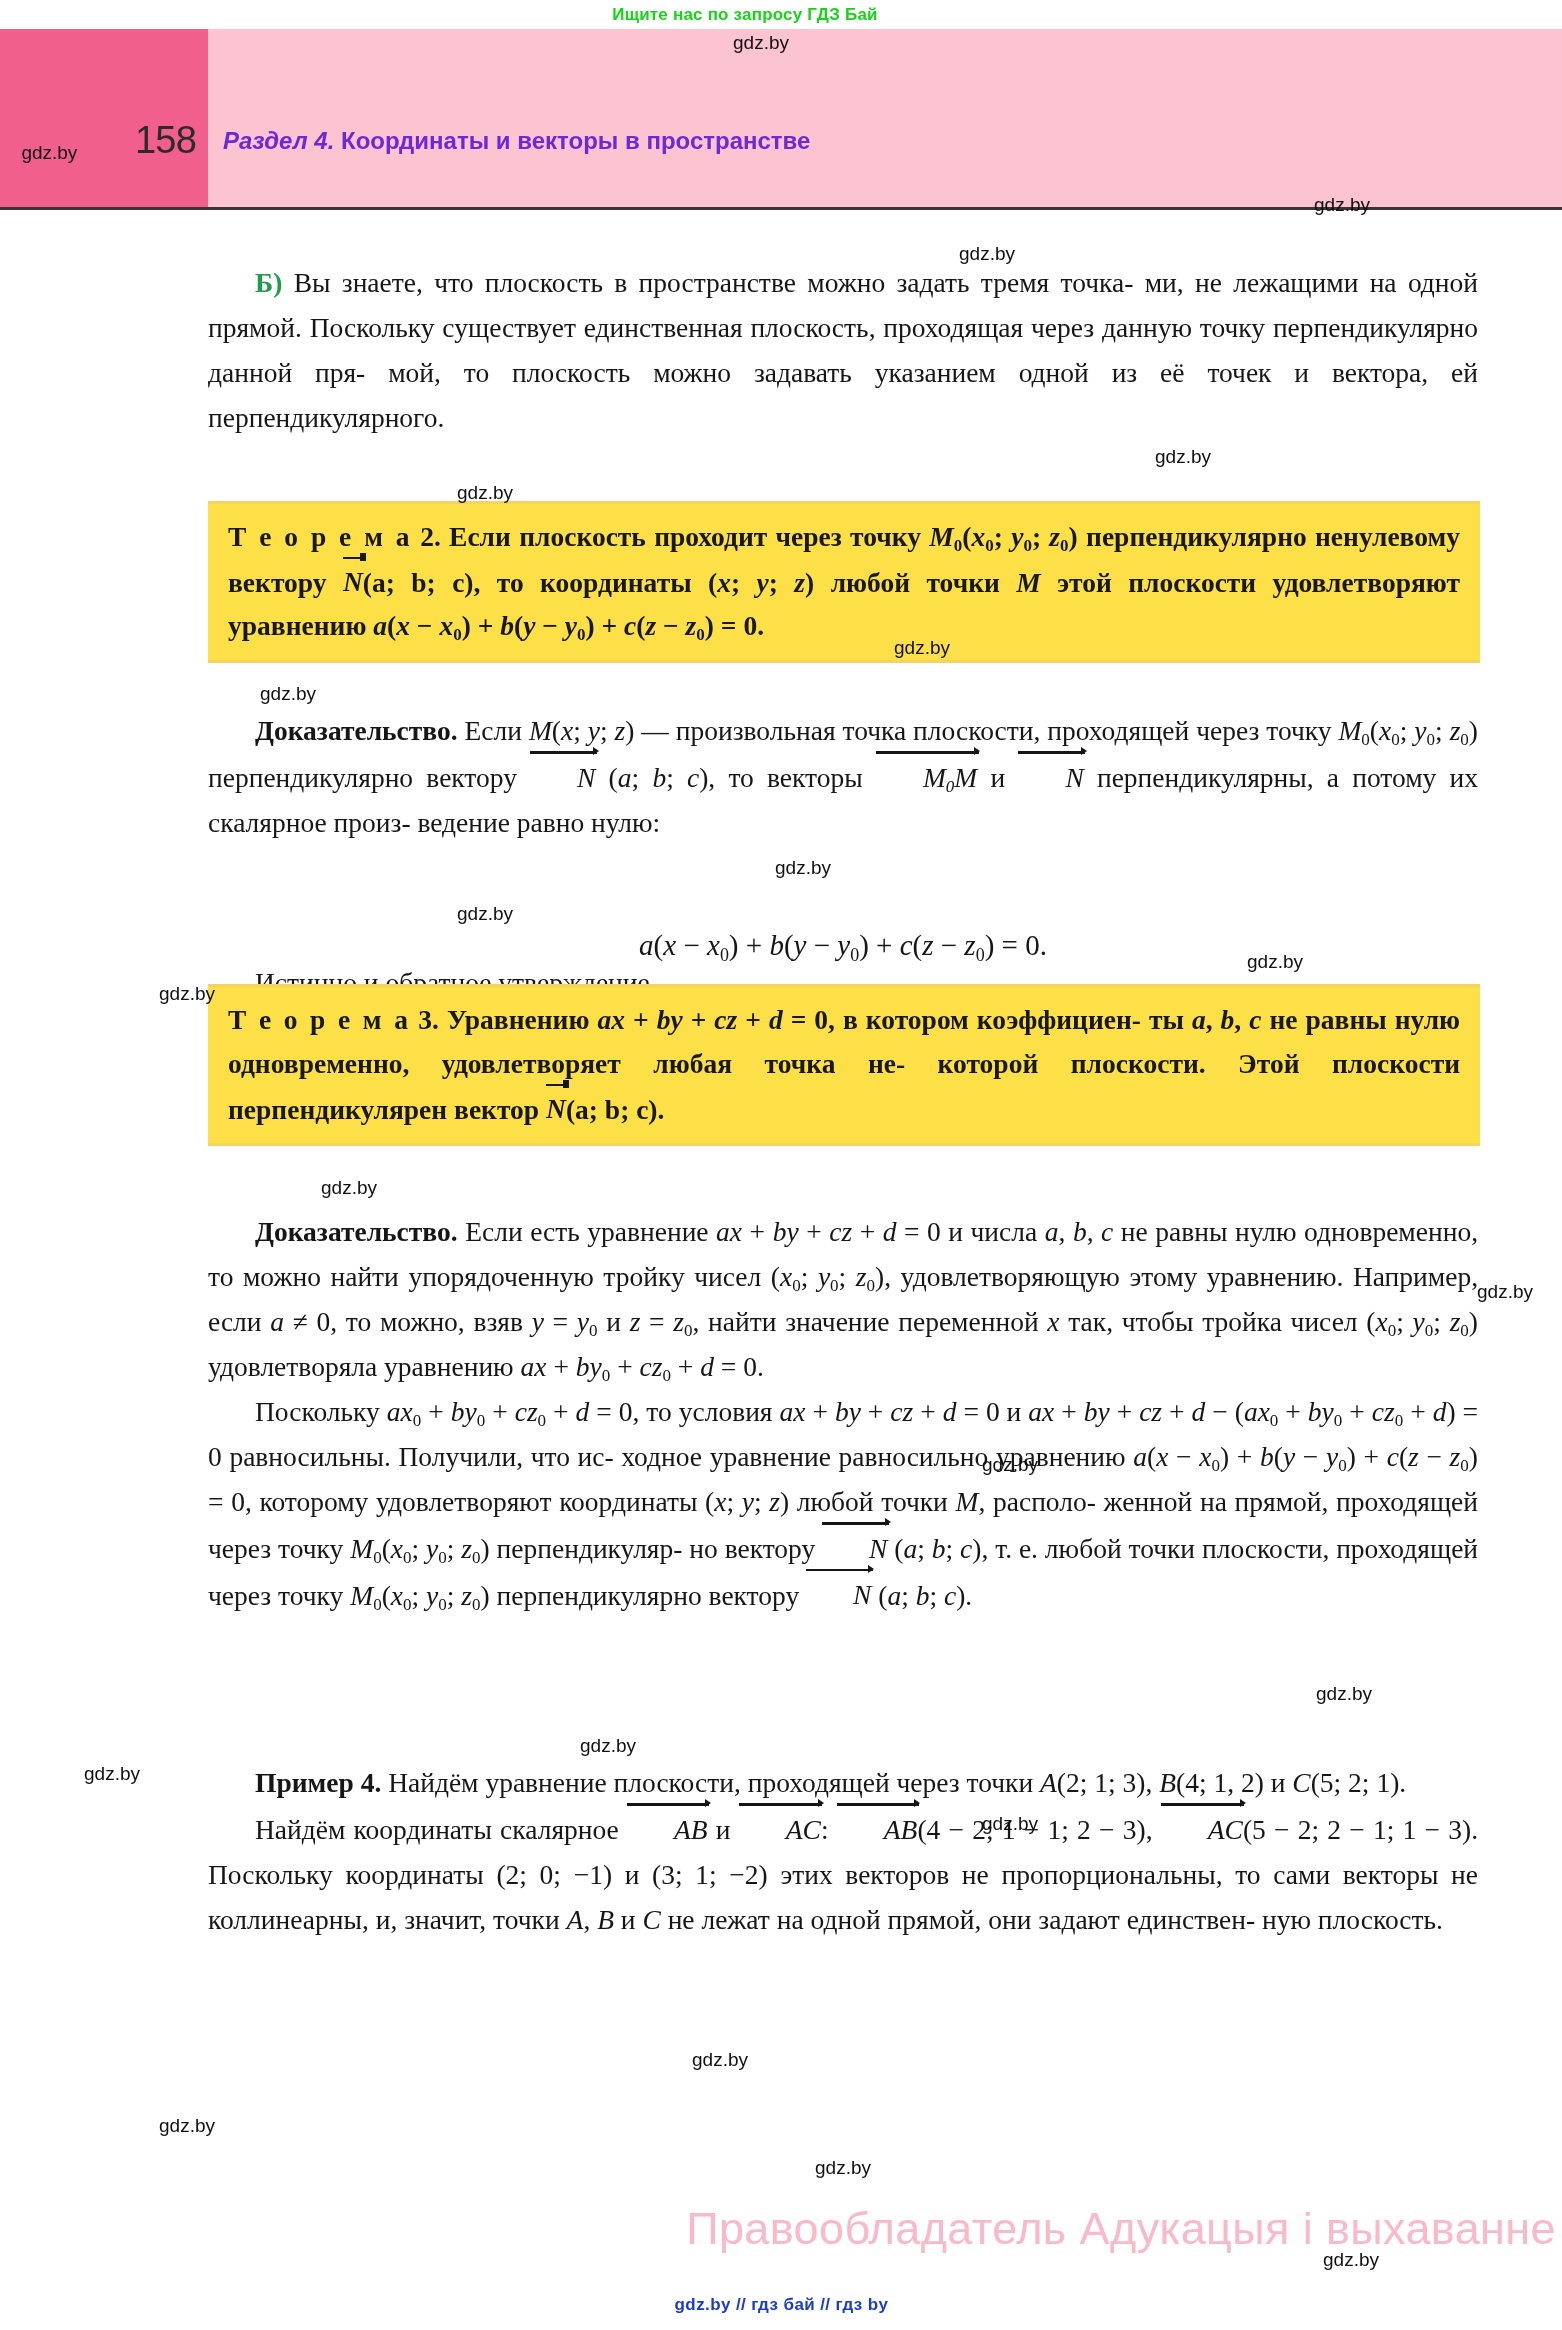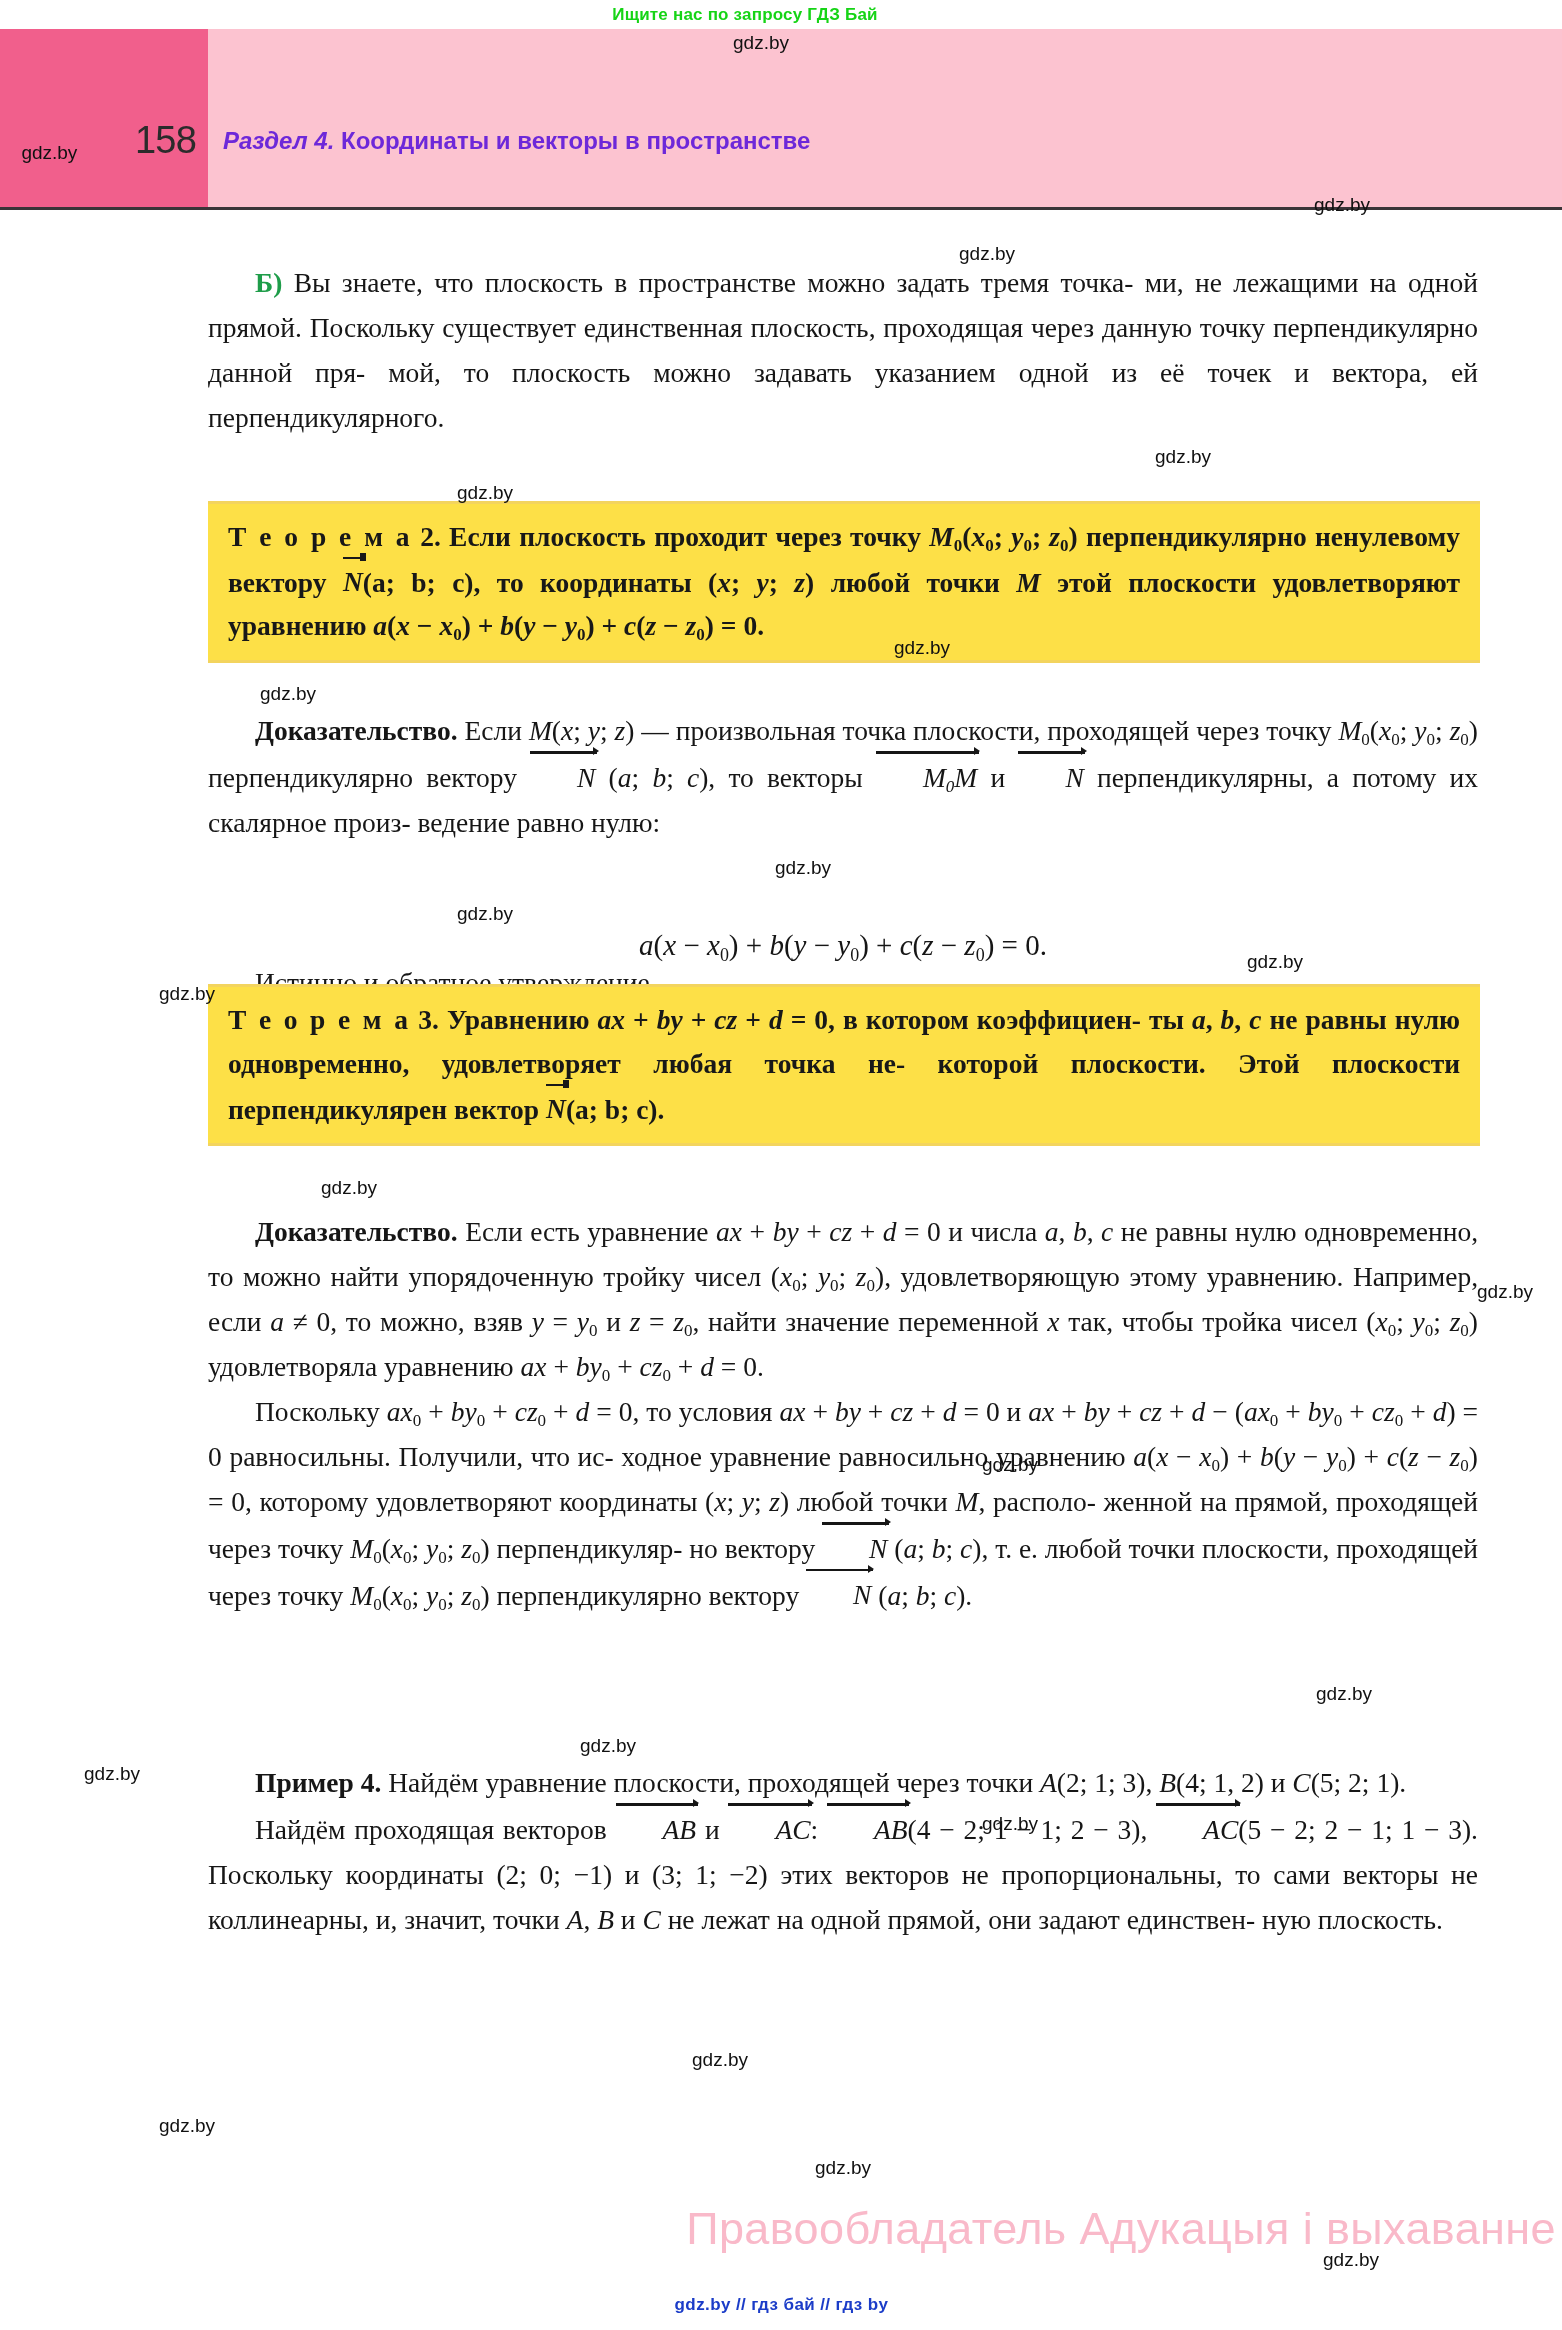--- a/index.html
+++ b/index.html
@@ -302,21 +302,21 @@
     </p>
   </div>
 
   <div class="col" style="top:1760px;">
     <p class="indent">
       <b class="b">Пример 4.</b>
       <span>Найдём уравнение плоскости, проходящей через точки</span>
       <i>A</i>(2; 1; 3), <i>B</i>(4; 1, 2) и <i>C</i>(5; 2; 1).
     </p>
     <p class="indent">
-      <span>Найдём проходящая векторов</span>
+      <span>Найдём координаты скалярное</span>
       <span class="vec">AB</span>
       <span>и</span>
       <span class="vec">AC</span><span>:</span>
       <span class="vec">AB</span><span>(4 − 2; 1 − 1; 2 − 3),</span>
       <span class="vec">AC</span><span>(5 − 2; 2 − 1; 1 − 3). Поскольку координаты (2; 0; −1) и (3; 1; −2)</span>
       <span>этих векторов не пропорциональны, то сами векторы не коллинеарны, и,</span>
       значит, точки <i>A</i>, <i>B</i> и <i>C</i> не лежат на одной прямой, они задают единствен-
       <span>ную плоскость.</span>
     </p>
   </div>

